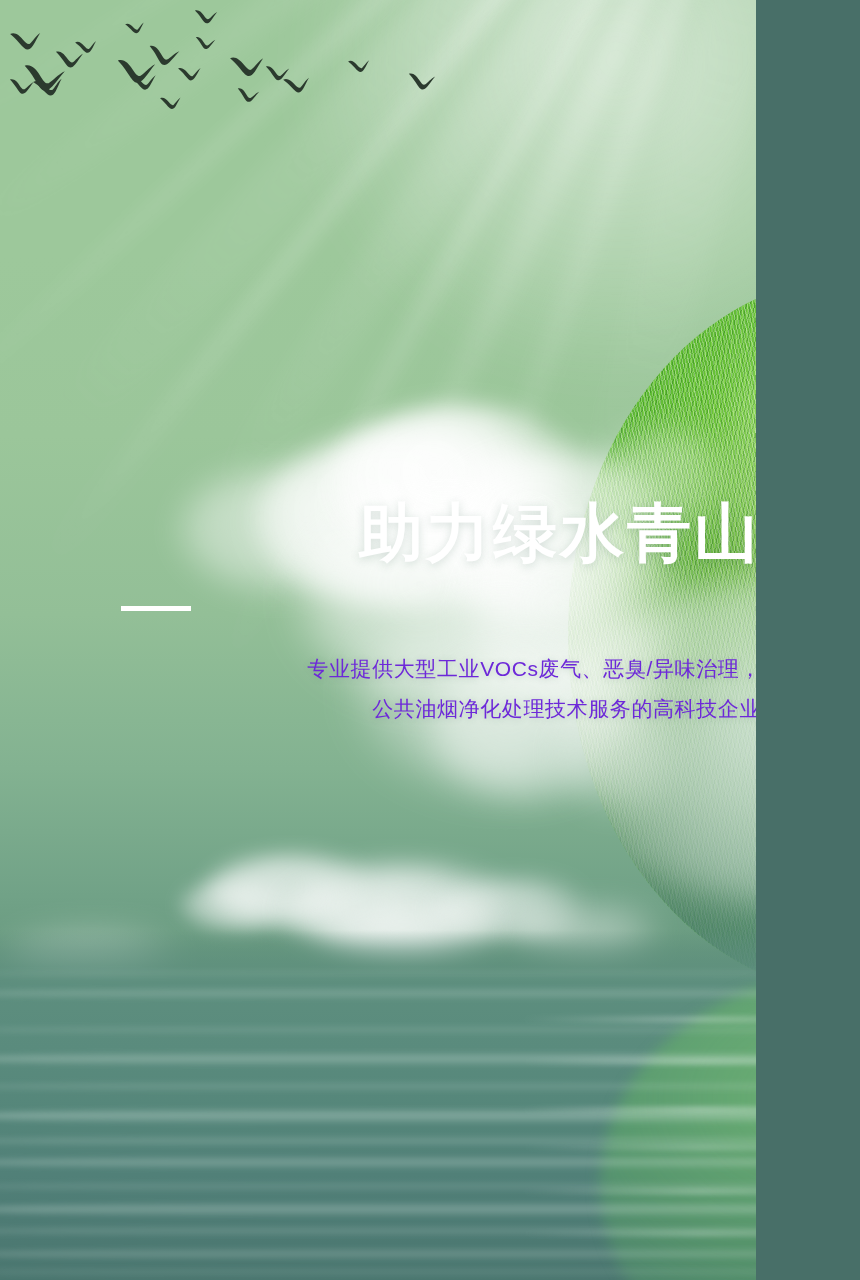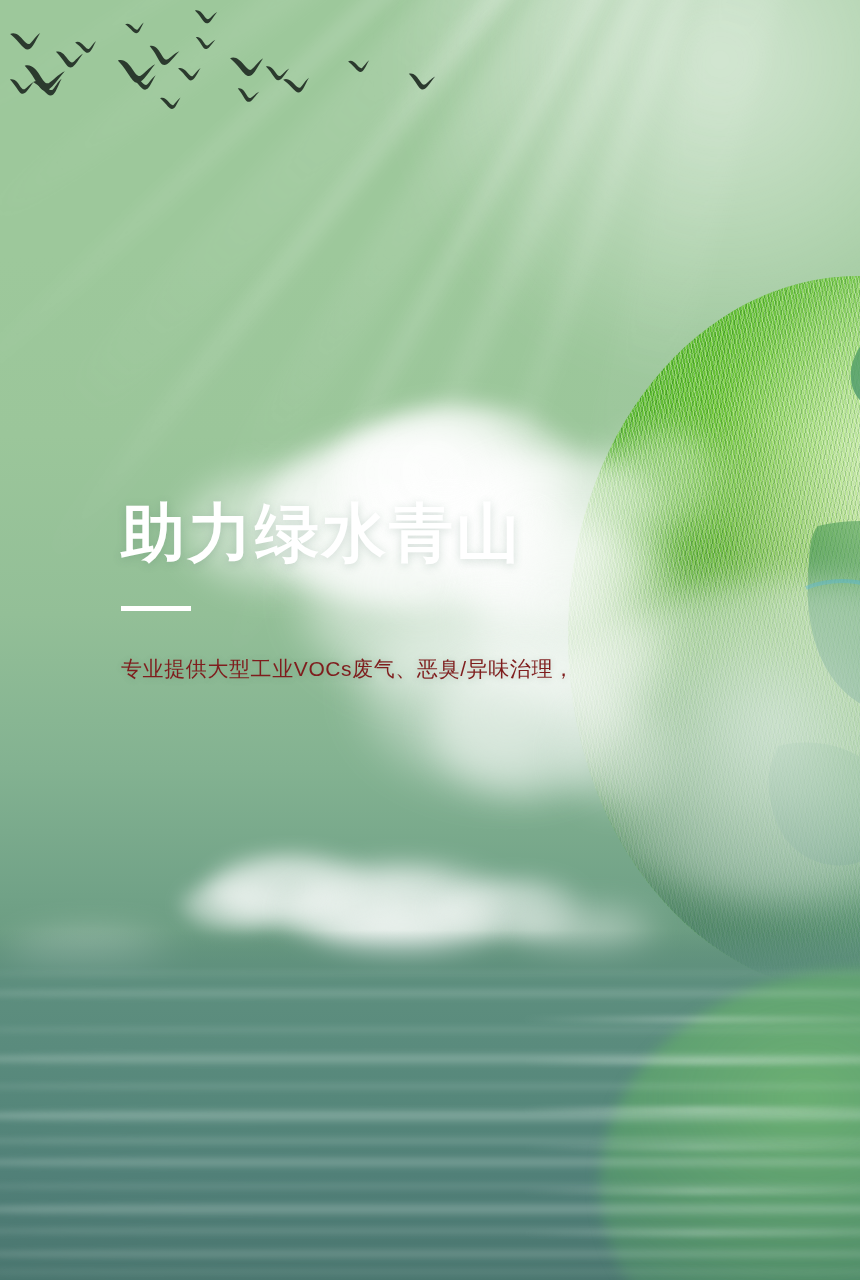--- a/index.html
+++ b/index.html
@@ -6,25 +6,26 @@
     margin: 0;
     padding: 0;
     background: #486f68;
   }
   body {
     font-family: "Liberation Sans", "DejaVu Sans", sans-serif;
   }
 
   #poster {
     position: relative;
-    width: 860px;
+    width: 756px;
     height: 1280px;
     overflow: hidden;
     background: #9cc79a;
     user-select: none;
+    text-align: right;
   }
 
   
   .sky-base {
     position: absolute;
     inset: 0;
     background: linear-gradient(to bottom,
         #9dc89b 0%,
         #9dc89b 20%,
         #9bc69a 34%,
@@ -248,21 +249,21 @@
   .divider {
     margin-top: 32px;
     width: 70px;
     height: 5px;
     background: #ffffff;
   }
   .subcopy {
     margin-top: 38px;
     font-size: 21px;
     line-height: 40px;
-    color: #7f1d1d;
+    color: #6d28d9;
     letter-spacing: .6px;
     font-weight: 400;
     text-shadow: 0 1px 6px rgba(70,110,90,0.25);
     white-space: nowrap;
   }
 </style>
 </head>
 <body>
 
 <div id="poster">
@@ -439,16 +440,17 @@
         <div class="refl-streak" style="top: 258px; opacity: 0.5;"></div>
         <div class="refl-streak" style="top: 300px; opacity: 0.38;"></div>
       </div>
   </div>
 
   <div class="content">
     <div class="headline">助力绿水青山</div>
     <div class="divider"></div>
     <div class="subcopy">
       <div>专业提供大型工业VOCs废气、恶臭/异味治理，</div>
+      <div>公共油烟净化处理技术服务的高科技企业</div>
     </div>
   </div>
 
 </div>
 
 </body></html>

